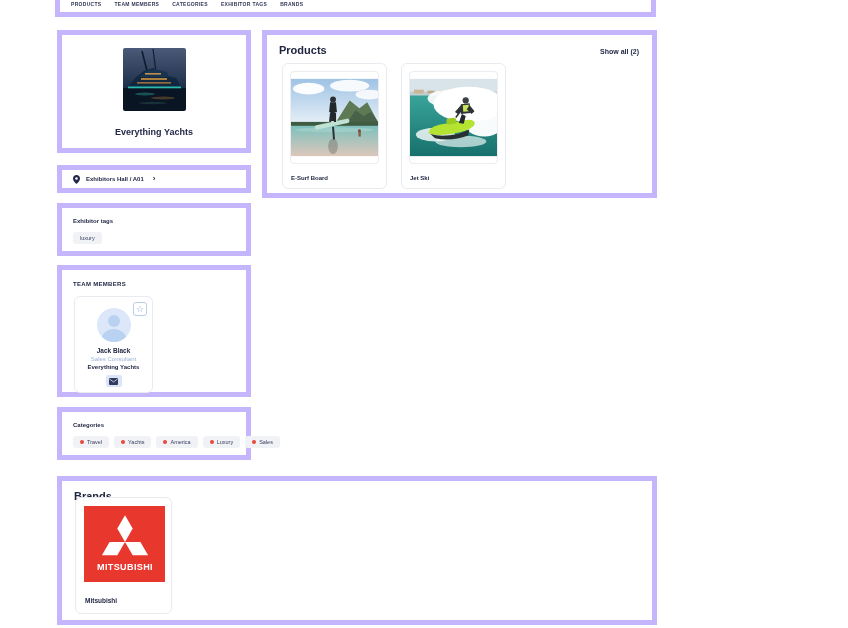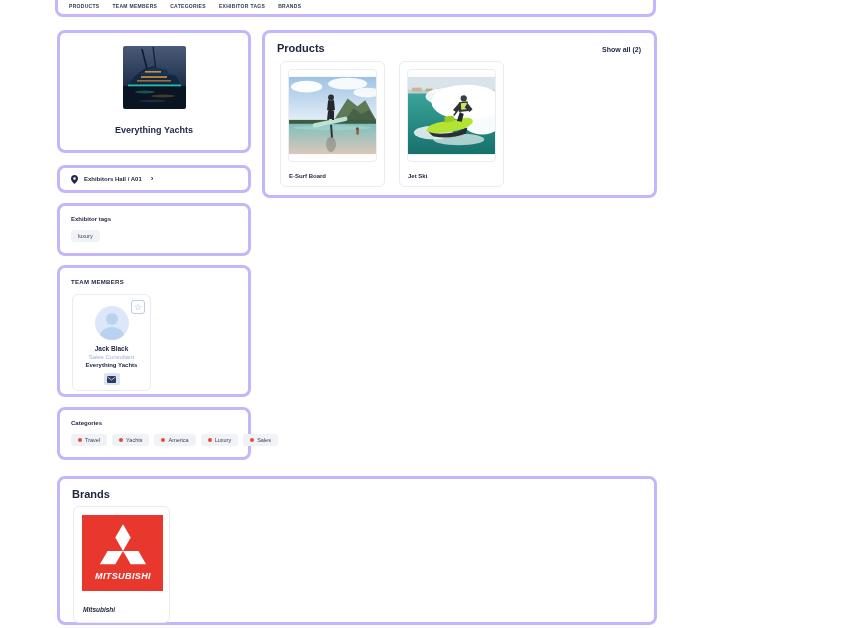--- a/index.html
+++ b/index.html
@@ -3,21 +3,21 @@
 <meta charset="utf-8">
 <style>
   * { margin:0; padding:0; box-sizing:border-box; }
   html,body { background:#fff; }
   .page {
     position:relative; width:848px; height:628px; overflow:hidden;
     font-family:"Liberation Sans", sans-serif; color:#232946; background:#fff;
   }
   .card {
     position:absolute; background:#fff;
-    border:3px solid #c4b5fd; border-radius:8px;
+    border:5px solid #c4b5fd; border-radius:0;
   }
   
   .topbar { left:55px; top:-12px; width:601px; height:29px; }
   .nav { position:absolute; left:11px; bottom:5px; display:flex; gap:13px; }
   .nav-tab { font-size:5px; font-weight:700; letter-spacing:.3px; color:#323856; cursor:pointer; }
   
   .logo-card { left:57px; top:30px; width:194px; height:123px; text-align:center; }
   .logo-img { width:63px; height:63px; margin-top:13px; border-radius:2px; overflow:hidden; display:inline-block; }
   .exhibitor-name { margin-top:12px; font-size:9px; font-weight:700; color:#232946; }
   
@@ -53,22 +53,22 @@
   .products-card { left:262px; top:30px; width:395px; height:168px; }
   .section-title { position:absolute; left:12px; top:9px; font-size:11px; font-weight:700; color:#20263f; }
   .showall { position:absolute; right:13px; top:13px; font-size:7px; font-weight:700; color:#232946; cursor:pointer; }
   .prod-row { position:absolute; left:15px; top:28px; display:flex; gap:14px; }
   .prod-card { position:relative; width:105px; height:126px; border:1px solid #eaeaf1; border-radius:6px; background:#fff; }
   .prod-imgbox { margin:7px 7px 0; height:93px; border:1px solid #ececf2; border-radius:4px;
                  display:flex; align-items:center; justify-content:center; overflow:hidden; background:#fff; }
   .prod-name { position:absolute; left:8px; bottom:7px; font-size:6px; font-weight:700; color:#232946; }
   
   .brands-card { left:57px; top:476px; width:600px; height:149px; }
-  .brand-card { position:absolute; left:13px; top:27px; width:97px; height:117px;
-                border:1px solid #eaeaf1; border-radius:6px; background:#fff;font-style:italic; }
+  .brand-card { position:absolute; left:13px; top:16px; width:97px; height:117px;
+                border:1px solid #eaeaf1; border-radius:6px; background:#fff; }
   .brand-logo { margin:8px; width:81px; height:76px; background:#e8382d;
                 display:flex; align-items:center; justify-content:center; }
   .brand-name { position:absolute; left:9px; bottom:9px; font-size:6.5px; font-weight:700; color:#232946; }
 </style>
 </head>
 <body>
 
 <div class="page">
 
   <div class="card topbar">

